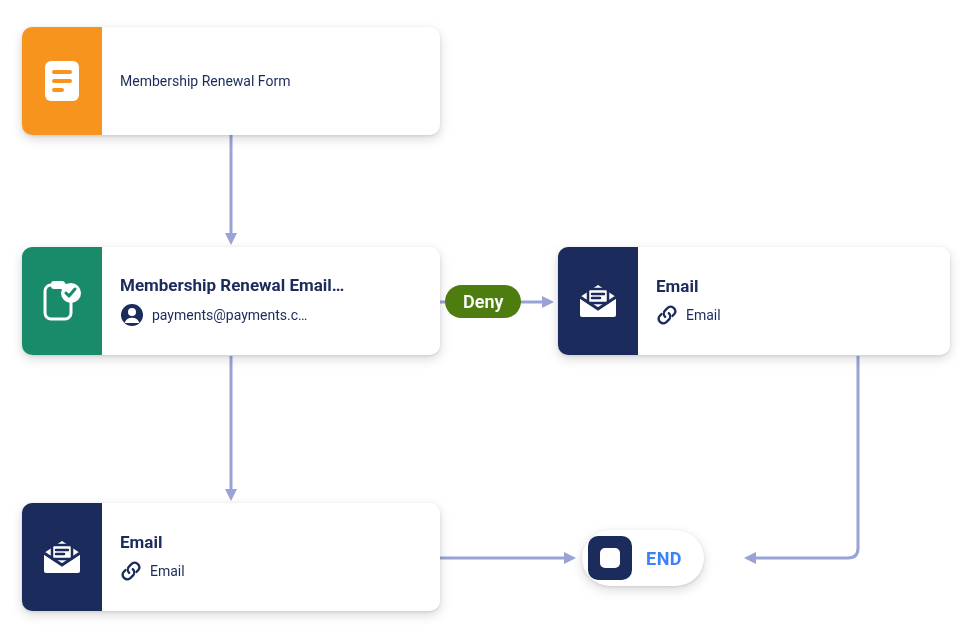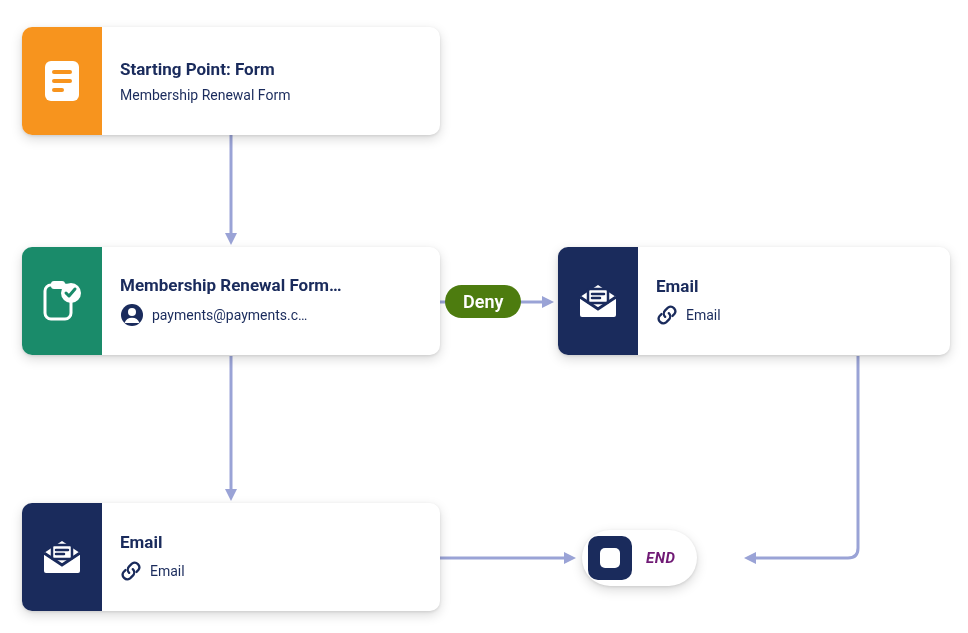--- a/index.html
+++ b/index.html
@@ -99,24 +99,23 @@
     justify-content: center;
   }
   .end-node .end-icon .stop {
     width: 20px;
     height: 20px;
     border-radius: 5px;
     background: #fff;
   }
   .end-node .end-label {
     font-weight: 700;
-    font-size: 15px;
-    color: #701a75;
+    font-size: 18px;
+    color: #3b82f6;
     letter-spacing: 0.5px;
-    font-style: italic;
   }
 
   
   svg.connectors {
     position: absolute;
     top: 0; left: 0;
     width: 968px; height: 633px;
     pointer-events: none;
     z-index: 0;
   }
@@ -155,38 +154,37 @@
   <div class="node" style="left:22px; top:27px; width:418px; height:108px;">
     <div class="icon-col orange">
       <svg width="38" height="44" viewBox="0 0 38 44">
         <rect x="2" y="2" width="34" height="40" rx="6" fill="#fff"></rect>
         <rect x="9" y="11" width="20" height="4" rx="2" fill="#f7941e"></rect>
         <rect x="9" y="20" width="20" height="4" rx="2" fill="#f7941e"></rect>
         <rect x="9" y="29" width="12" height="4" rx="2" fill="#f7941e"></rect>
       </svg>
     </div>
     <div class="body">
-      <div class="title">Starting Point: Form</div>
       <div class="subtitle">
         <span>Membership Renewal Form</span>
       </div>
     </div>
   </div>
 
   <div class="node" style="left:22px; top:247px; width:418px; height:108px;">
     <div class="icon-col green">
       <svg width="42" height="44" viewBox="0 0 42 44">
         <rect x="4" y="6" width="26" height="34" rx="6" fill="none" stroke="#fff" stroke-width="3"></rect>
         <rect x="10" y="2" width="14" height="8" rx="3" fill="#fff"></rect>
         <circle cx="30" cy="14" r="10" fill="#fff"></circle>
         <path d="M25 14 l3 3 l6 -7" stroke="#1a8b6a" stroke-width="3" fill="none" stroke-linecap="round" stroke-linejoin="round"></path>
       </svg>
     </div>
     <div class="body">
-      <div class="title">Membership Renewal Form…</div>
+      <div class="title">Membership Renewal Email…</div>
       <div class="subtitle">
         <span class="sub-icon">
           <svg width="24" height="24" viewBox="0 0 24 24">
             <circle cx="12" cy="12" r="11" fill="#1a2b5c"></circle>
             <circle cx="12" cy="9" r="4" fill="#fff"></circle>
             <path d="M4.5 20 a8 8 0 0 1 15 0" fill="#fff"></path>
           </svg>
         </span>
         <span>payments@payments.c…</span>
       </div>

